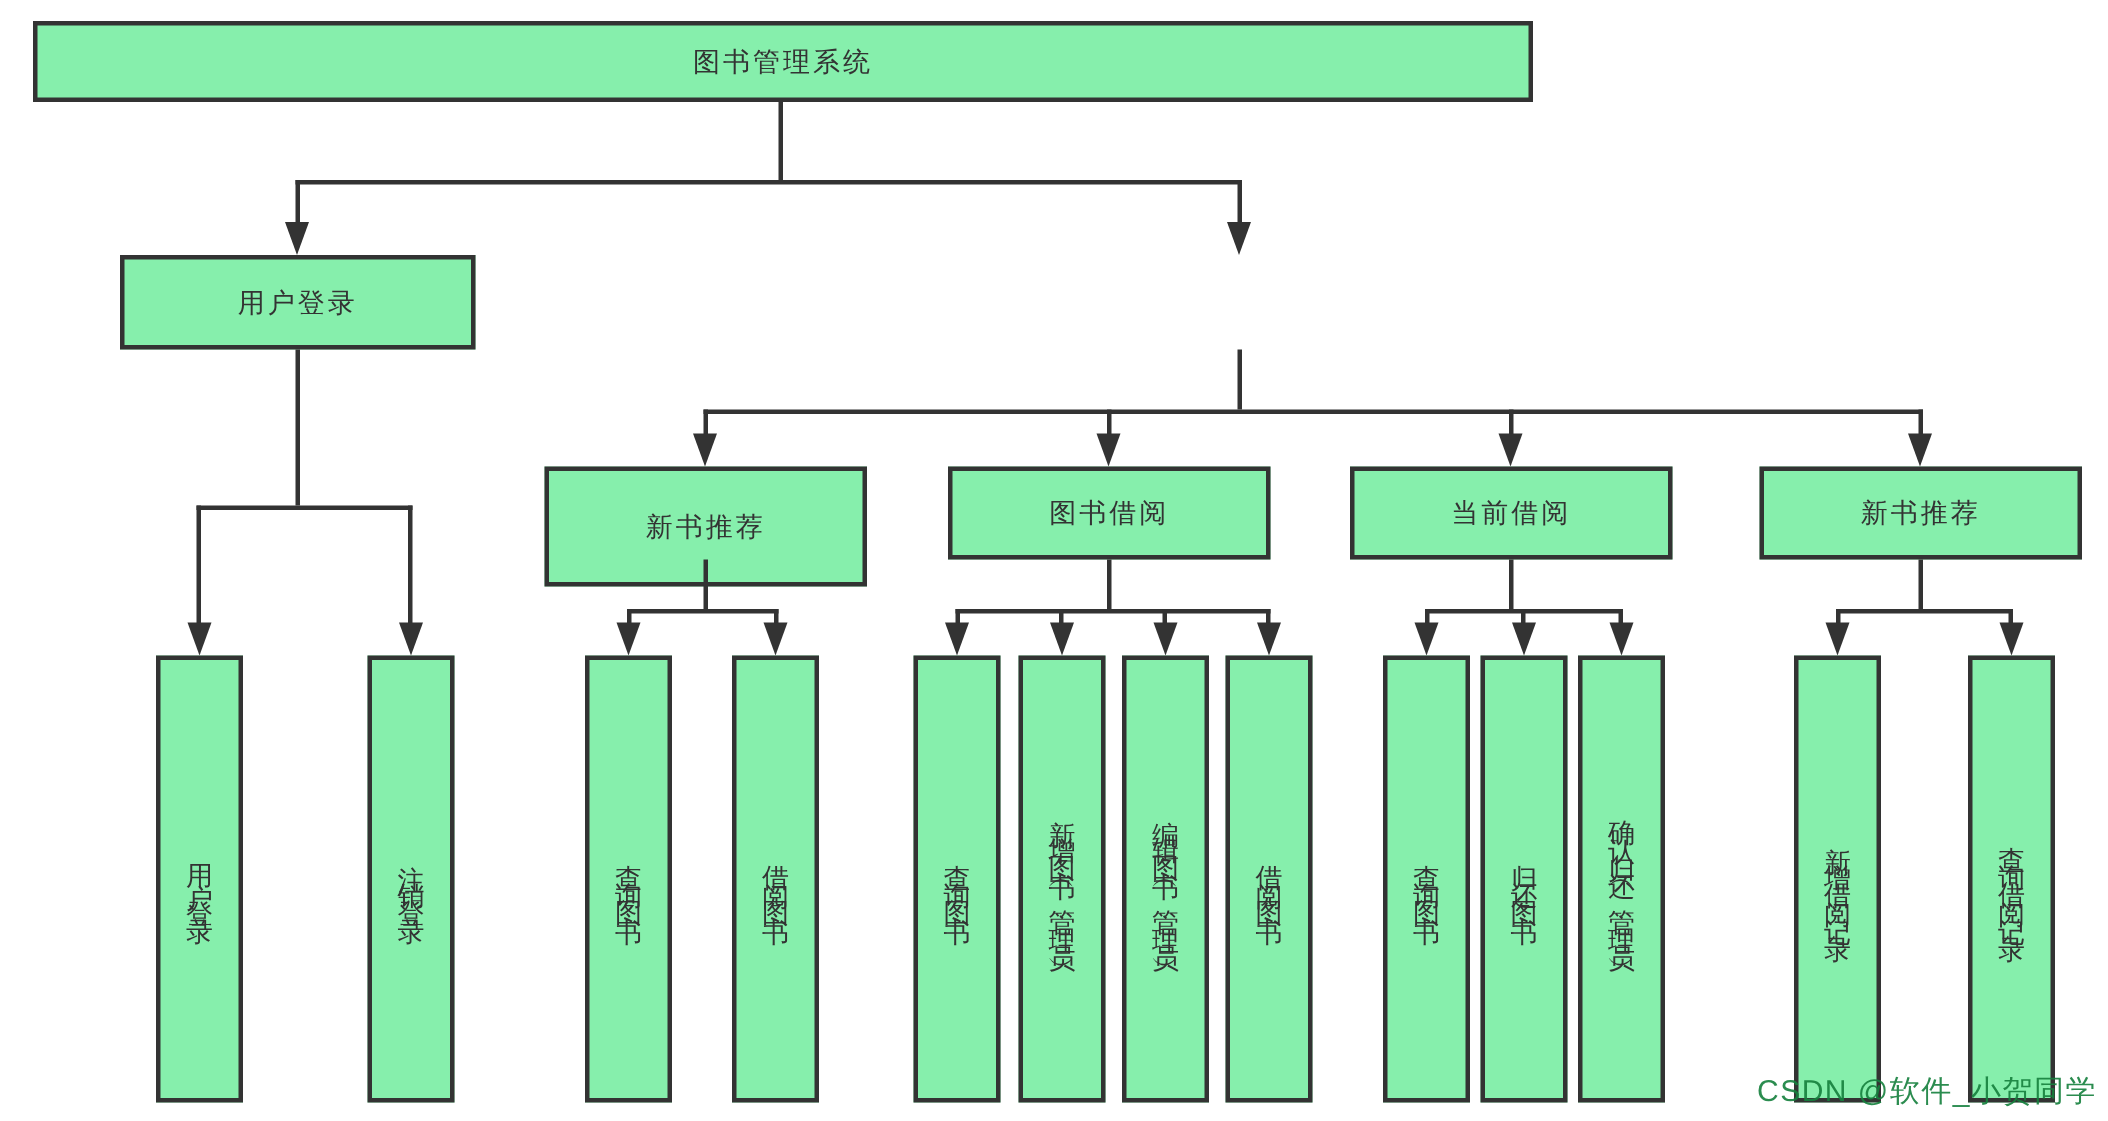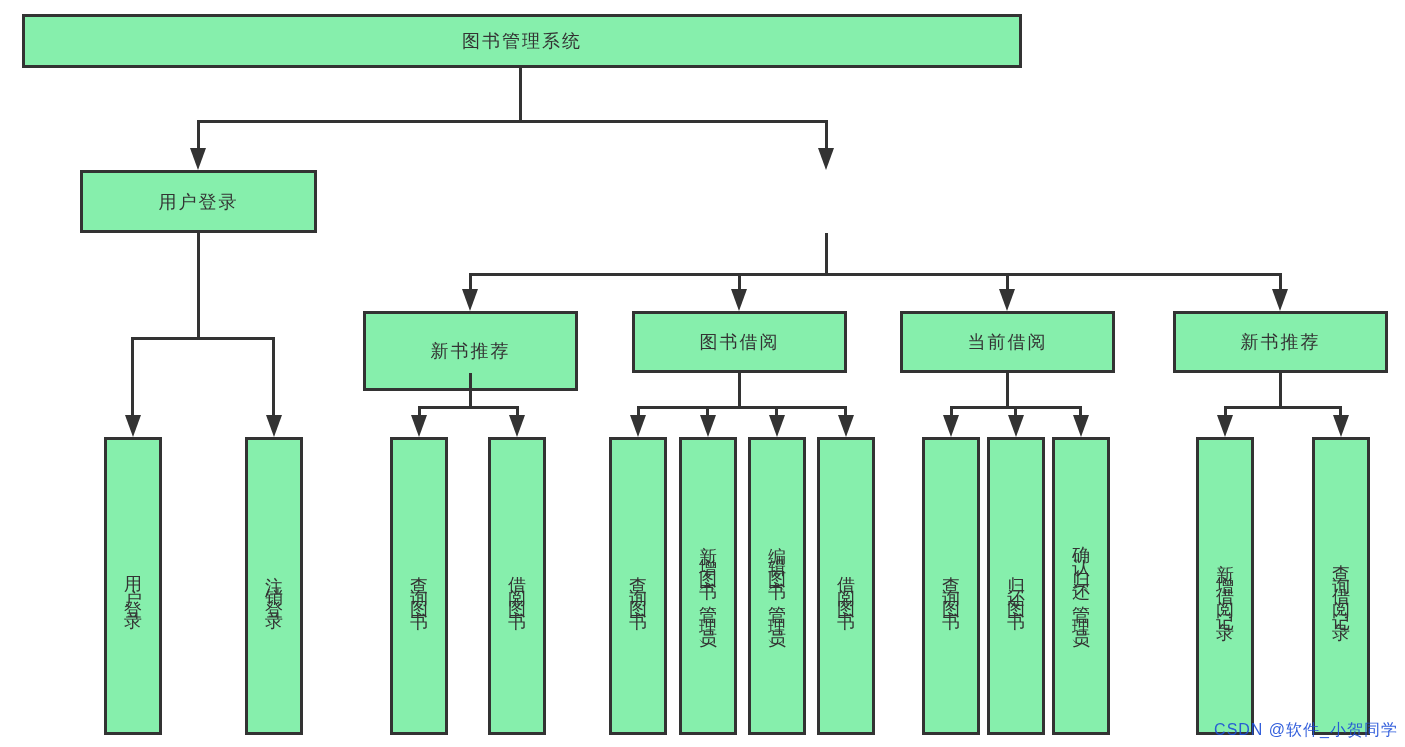--- a/index.html
+++ b/index.html
@@ -57,22 +57,22 @@
   .pos-l8  { left: 817px; }
   .pos-l9  { left: 922px; }
   .pos-l10 { left: 987px; }
   .pos-l11 { left: 1052px; }
   .pos-l12 { left: 1196px; }
   .pos-l13 { left: 1312px; }
   #watermark {
     position: absolute;
     right: 7px;
     bottom: 6px;
-    font-size: 16px;
-    color: #1d4ed8;
+    font-size: 20px;
+    color: #15803d;
     opacity: 0.9;
     letter-spacing: 1px;
     white-space: nowrap;
   }
 </style>
 </head>
 <body>
 
 <div id="canvas">
 

